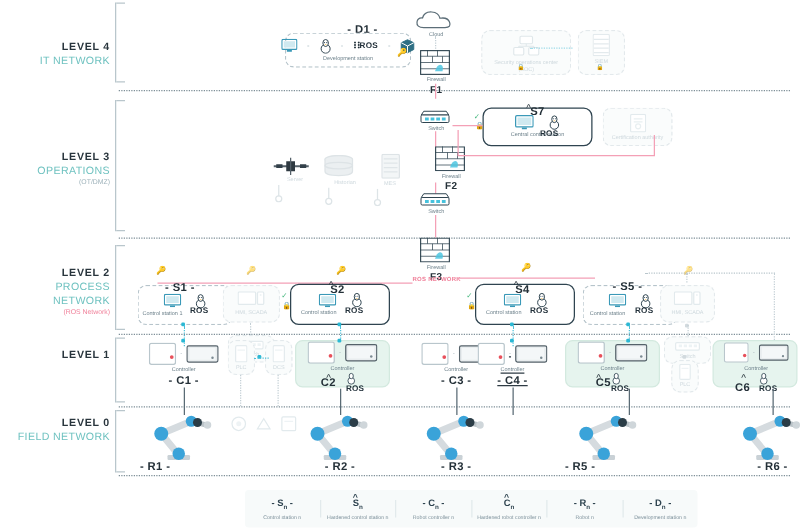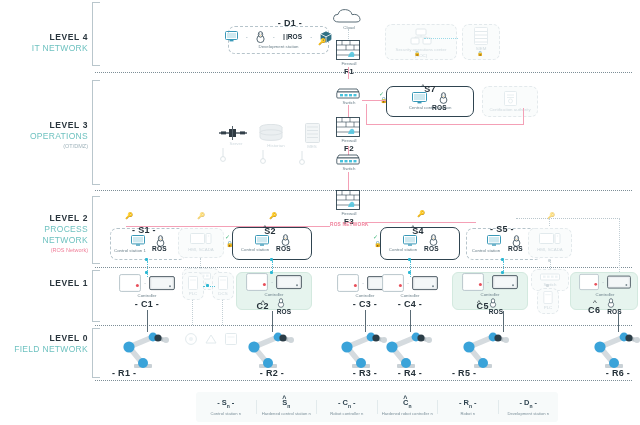--- a/index.html
+++ b/index.html
@@ -211,21 +211,21 @@
       <rect x=".8" y="4" width="22.4" height="6" rx="1" fill="#fff" stroke="#2f4450" stroke-width=".8"></rect>
       <rect x="4" y="6" width="3" height="2.4" fill="#46c2dd"></rect>
         <rect x="8.5" y="6" width="3" height="2.4" fill="#46c2dd"></rect>
       <rect x="13" y="6" width="3" height="2.4" fill="#46c2dd"></rect>
         <rect x="17.5" y="6" width="3" height="2.4" fill="#46c2dd"></rect>
     </svg>
     <div class="capt">Switch</div>
   </div>
   <div class="vline pink" style="left:348px;top:105px;height:13px;"></div>
 
-  <div class="abs" style="left:336px;top:117px;width:26px;text-align:center;">
+  <div class="abs" style="left:348px;top:117px;width:26px;text-align:center;">
     <svg width="24" height="20" viewBox="0 0 24 20">
       <rect x=".5" y=".5" width="23" height="19" fill="#fff" stroke="#2f4450" stroke-width=".9"></rect>
       <line x1="0" y1="5" x2="24" y2="5" stroke="#2f4450" stroke-width=".6"></line>
       <line x1="0" y1="10" x2="24" y2="10" stroke="#2f4450" stroke-width=".6"></line>
       <line x1="0" y1="15" x2="24" y2="15" stroke="#2f4450" stroke-width=".6"></line>
       <line x1="6" y1="0" x2="6" y2="5" stroke="#2f4450" stroke-width=".6"></line>
       <line x1="14" y1="0" x2="14" y2="5" stroke="#2f4450" stroke-width=".6"></line>
       <line x1="10" y1="5" x2="10" y2="10" stroke="#2f4450" stroke-width=".6"></line>
       <line x1="18" y1="5" x2="18" y2="10" stroke="#2f4450" stroke-width=".6"></line>
       <path d="M12 17 q2-6 5-5 q2 1 1 5 z" fill="#4ec5e0" opacity=".85"></path>
@@ -569,21 +569,21 @@
           <rect x=".6" y="2.6" width="24.8" height="13" rx="1.4" fill="#e9edef" stroke="#55626a"></rect>
           <rect x="2.6" y="4.4" width="20.8" height="9.4" fill="#f4f7f8"></rect>
           <circle cx="21" cy="12.2" r="1" fill="#7b8a92"></circle>
         </svg>
     </div>
     <div class="capt">Controller</div>
     <div class="tag">- C3 -</div>
   </div>
   <div class="vline dark" style="left:365px;top:310px;height:22px;"></div>
 
-  <div class="abs" style="left:375px;top:274px;width:70px;text-align:center;">
+  <div class="abs" style="left:375px;top:274px;width:70px;text-align:center;text-decoration:underline;">
     <div style="display:flex;align-items:center;justify-content:center;gap:3px;">
       <svg width="22" height="18" viewBox="0 0 22 18">
           <rect x=".6" y=".6" width="20.8" height="16.8" rx="1.6" fill="#fff" stroke="#b9c6cc"></rect>
           <circle cx="18.4" cy="11.6" r="1.5" fill="#e8505b"></circle>
         </svg>
       <span style="color:#aebbc2;font-size:5px;">-</span>
       <svg width="26" height="18" viewBox="0 0 26 18">
           <rect x=".6" y="2.6" width="24.8" height="13" rx="1.4" fill="#e9edef" stroke="#55626a"></rect>
           <rect x="2.6" y="4.4" width="20.8" height="9.4" fill="#f4f7f8"></rect>
           <circle cx="21" cy="12.2" r="1" fill="#7b8a92"></circle>
@@ -729,34 +729,20 @@
       <line x1="33" y1="7" x2="45" y2="10" stroke="#b9c2c7" stroke-width="4" stroke-linecap="round"></line>
       <circle cx="23" cy="33" r="5" fill="#3aa3d9"></circle>
       <circle cx="9" cy="17" r="5.6" fill="#3aa3d9"></circle>
       <circle cx="33" cy="7" r="4.4" fill="#3aa3d9"></circle>
       <circle cx="38" cy="8" r="3.6" fill="#2b3d47"></circle>
       <circle cx="46" cy="10" r="3" fill="#cfd6da"></circle>
     </svg>
     <div class="tag" style="margin-top:-2px;">- R3 -</div>
   </div>
 
-  <div class="abs" style="left:375px;top:330px;width:70px;text-align:center;">
-    <svg width="54" height="40" viewBox="0 0 54 40" style="margin:0 auto;">
-      <rect x="14" y="34" width="18" height="4" rx="1" fill="#c9d1d6"></rect>
-      <line x1="23" y1="34" x2="9" y2="17" stroke="#d5dbdf" stroke-width="5.5" stroke-linecap="round"></line>
-      <line x1="9" y1="17" x2="33" y2="7" stroke="#d5dbdf" stroke-width="5.5" stroke-linecap="round"></line>
-      <line x1="33" y1="7" x2="45" y2="10" stroke="#b9c2c7" stroke-width="4" stroke-linecap="round"></line>
-      <circle cx="23" cy="33" r="5" fill="#3aa3d9"></circle>
-      <circle cx="9" cy="17" r="5.6" fill="#3aa3d9"></circle>
-      <circle cx="33" cy="7" r="4.4" fill="#3aa3d9"></circle>
-      <circle cx="38" cy="8" r="3.6" fill="#2b3d47"></circle>
-      <circle cx="46" cy="10" r="3" fill="#cfd6da"></circle>
-    </svg>
-    <div class="tag" style="margin-top:-2px;">- R4 -</div>
-  </div>
 
   <div class="abs" style="left:452px;top:330px;width:70px;">
     <svg width="54" height="40" viewBox="0 0 54 40" style="margin:0 auto;">
       <rect x="14" y="34" width="18" height="4" rx="1" fill="#c9d1d6"></rect>
       <line x1="23" y1="34" x2="9" y2="17" stroke="#d5dbdf" stroke-width="5.5" stroke-linecap="round"></line>
       <line x1="9" y1="17" x2="33" y2="7" stroke="#d5dbdf" stroke-width="5.5" stroke-linecap="round"></line>
       <line x1="33" y1="7" x2="45" y2="10" stroke="#b9c2c7" stroke-width="4" stroke-linecap="round"></line>
       <circle cx="23" cy="33" r="5" fill="#3aa3d9"></circle>
       <circle cx="9" cy="17" r="5.6" fill="#3aa3d9"></circle>
       <circle cx="33" cy="7" r="4.4" fill="#3aa3d9"></circle>

